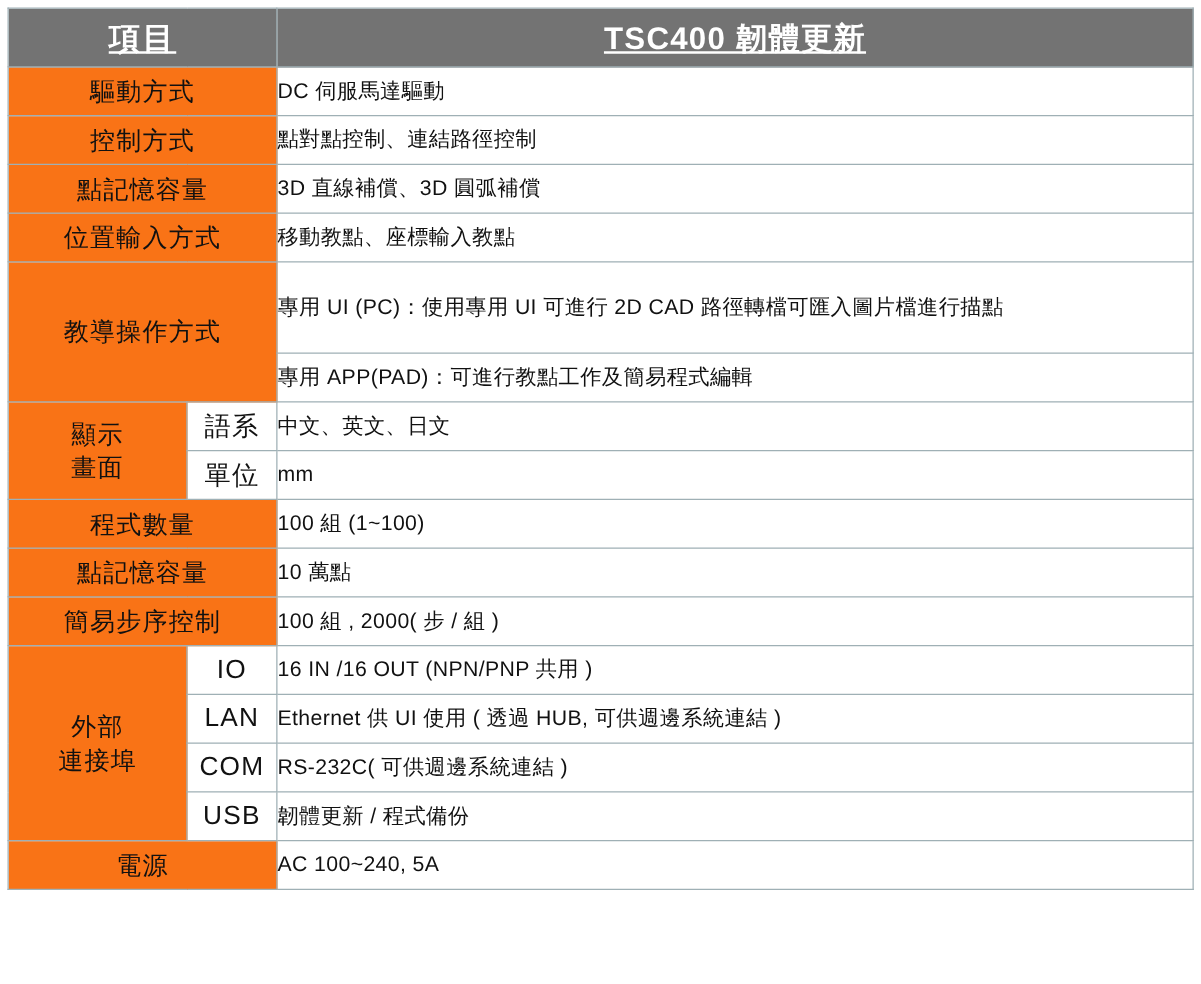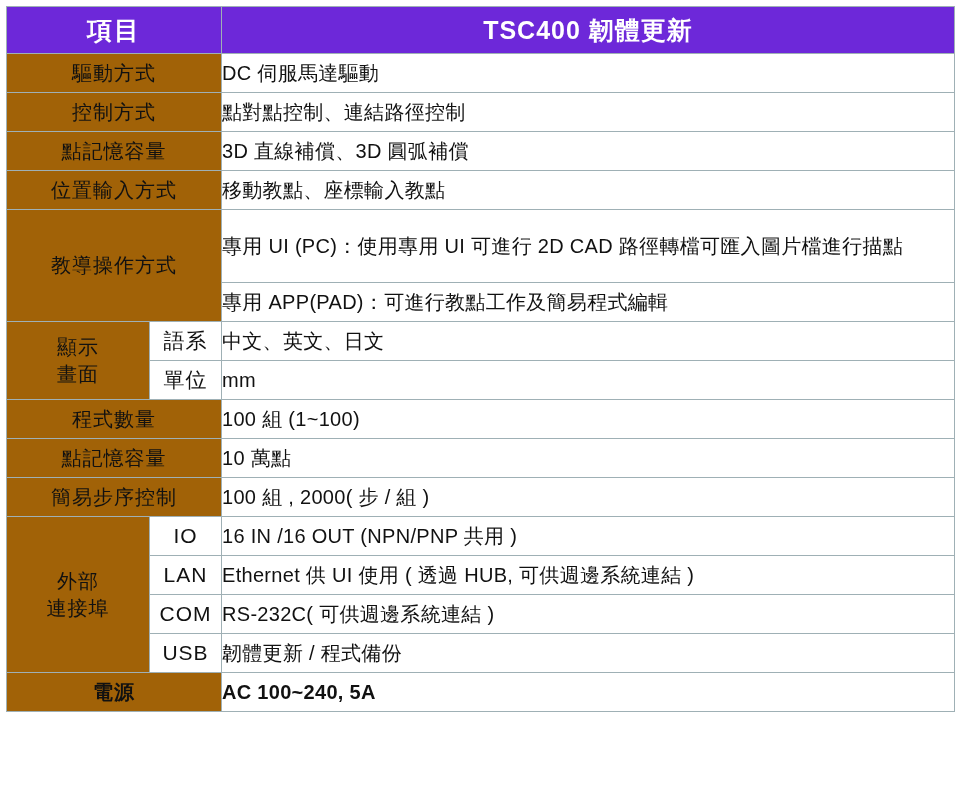--- a/index.html
+++ b/index.html
@@ -25,60 +25,61 @@
     width: 949px;
     table-layout: fixed;
   }
   table.spec td, table.spec th {
     border: 1px solid #9fb0b5;
     padding: 0;
     vertical-align: middle;
   }
   
   .hdr-item, .hdr-title {
-    background: #6d28d9;
+    background: #737373;
     color: #ffffff;
     font-size: 25px;
     font-weight: bold;
     text-align: center;
     height: 46px;
     letter-spacing: 2px;
     border-color: #2cbcbe;
+    text-decoration: underline;
   }
   .hdr-title { letter-spacing: 1px; }
 
   
   .lbl {
     text-align: center;
     font-size: 20px;
-    background: #a16207;
+    background: #f97316;
     height: 38px;
     letter-spacing: 1px;
   }
   .sub {
     text-align: center;
     font-size: 21px;
     height: 38px;
     letter-spacing: 1px;
   }
   
   .val {
     text-align: left;
-    font-size: 20px;
+    font-size: 17px;
     padding-left: 9px;
     height: 38px;
     line-height: 1.3;
     letter-spacing: 0.3px;
   }
   .val.two-line {
     height: 72px;
     line-height: 1.45;
   }
   .thick-top { border-top: 2px solid #4a4a4a; }
-  .thick-bottom { border-bottom: 3px solid #4a4a4a; font-weight: bold; }
+  .thick-bottom { border-bottom: 3px solid #4a4a4a; }
 </style>
 </head>
 <body>
 
 <div class="sheet">
   <table class="spec">
     <colgroup>
       <col style="width:143px">
       <col style="width:72px">
       <col>

